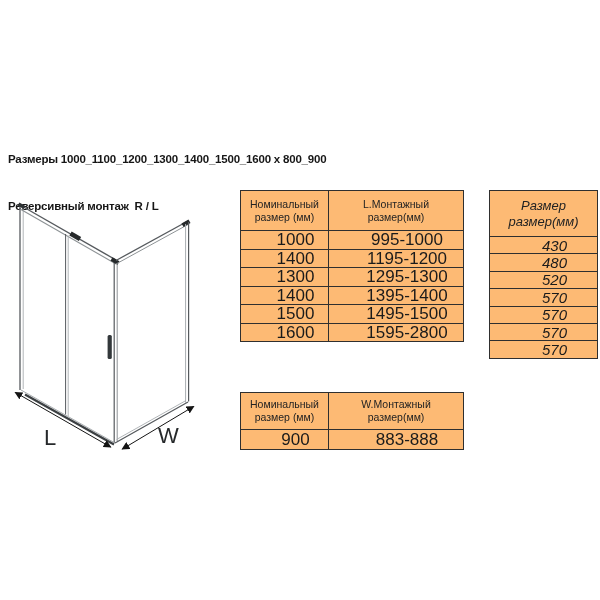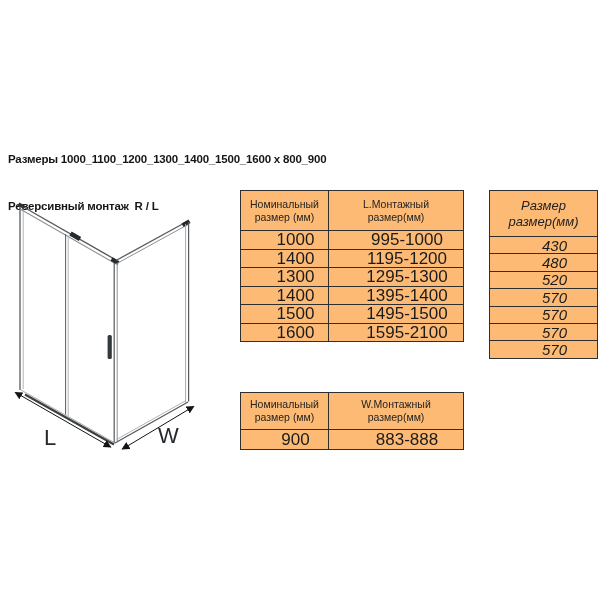--- a/index.html
+++ b/index.html
@@ -122,21 +122,21 @@
   <tr>
     <td>1400</td>
     <td>1395-1400</td>
   </tr>
   <tr>
     <td>1500</td>
     <td>1495-1500</td>
   </tr>
   <tr>
     <td>1600</td>
-    <td>1595-2100</td>
+    <td>1595-2800</td>
   </tr>
   </tbody>
 </table>
 
 <table class="spec-table" id="table-entry">
   <colgroup>
       <col style="width:108px">
     </colgroup>
   <tbody>
   <tr>

